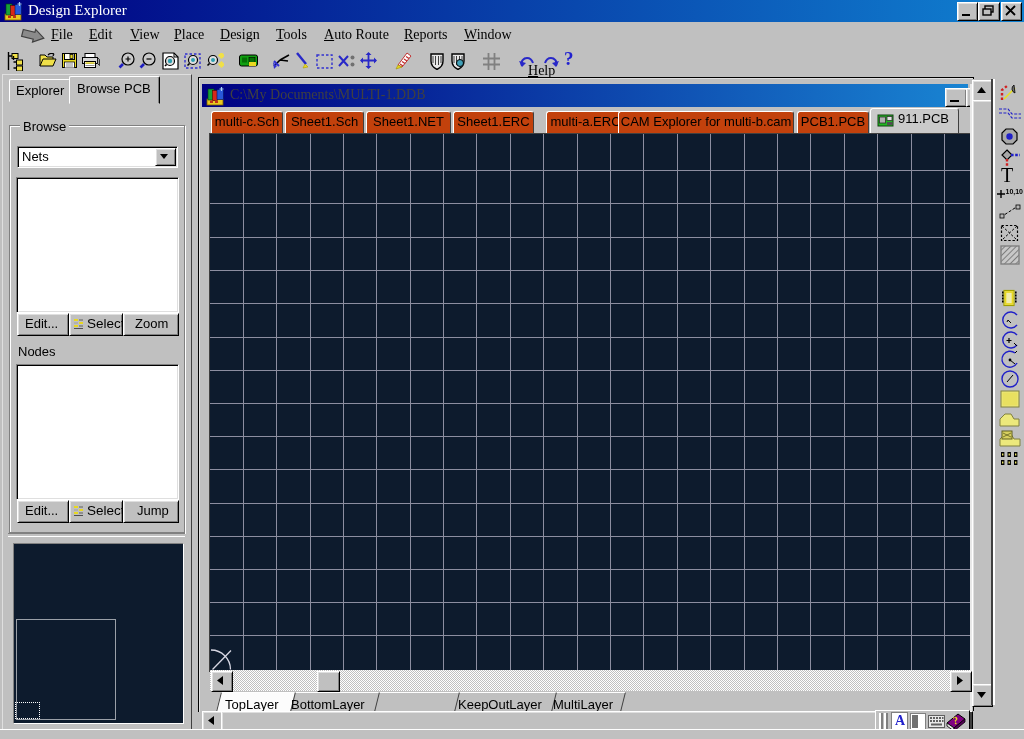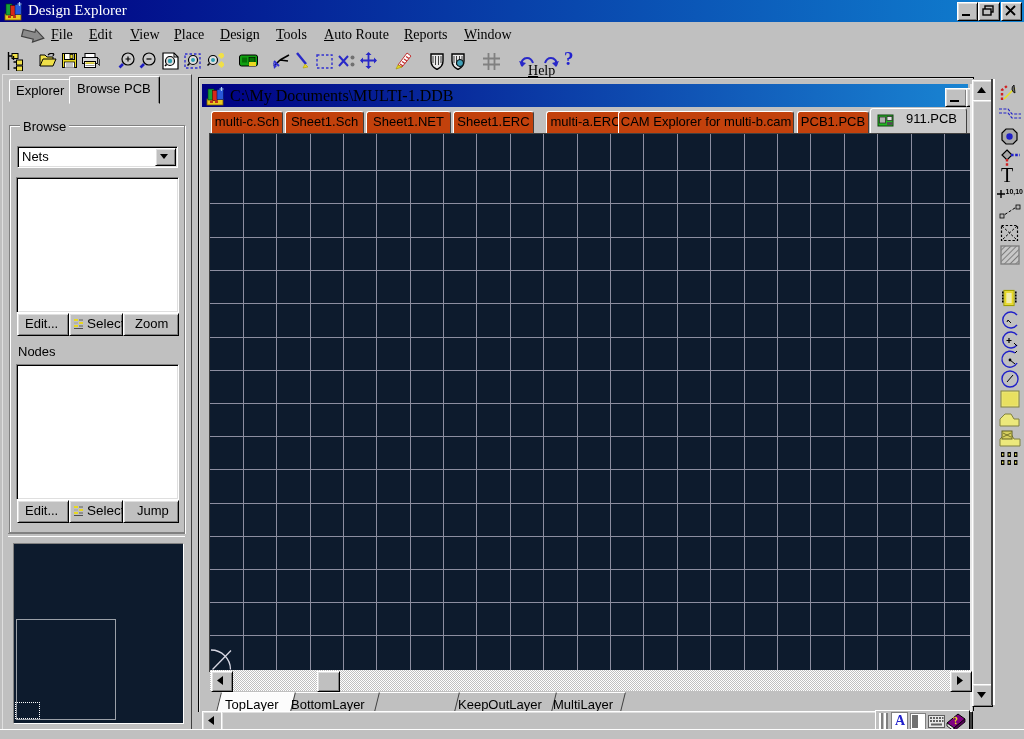--- a/index.html
+++ b/index.html
@@ -261,40 +261,40 @@
 <div class="abs" style="left:202px;top:84px;width:766px;height:23px;background:linear-gradient(90deg,#000082,#1984d2);"></div>
 <svg class="abs" style="left:206px;top:87px;" width="19" height="19" viewBox="0 0 19 19">
   <rect x="1" y="12" width="16" height="6" fill="#e8c820" stroke="#806000" stroke-width="0.8"></rect>
   <rect x="2" y="2" width="6" height="11" fill="#18a038" stroke="#004010" stroke-width="0.6"></rect>
   <rect x="6.5" y="3.5" width="5" height="10" fill="#d82818" stroke="#500000" stroke-width="0.6"></rect>
   <rect x="11" y="2.5" width="6.5" height="10" fill="#2858d8" stroke="#001060" stroke-width="0.6"></rect>
   <path d="M15.5 0 v4 M13.5 2 h4" stroke="#a8d0f8" stroke-width="1.2"></path>
   <rect x="4" y="13.5" width="3" height="2.5" fill="#c03018"></rect>
   <rect x="9" y="13.5" width="3" height="2.5" fill="#c03018"></rect>
 </svg>
-<div class="abs serif" style="left:230px;top:87px;color:#000000;font-size:16px;">C:\My Documents\MULTI-1.DDB</div>
+<div class="abs serif" style="left:230px;top:87px;color:#404040;font-size:14px;">C:\My Documents\MULTI-1.DDB</div>
 <div class="abs raised" style="left:945px;top:88px;width:20px;height:17px;"></div>
 <div class="abs" style="left:950px;top:100px;width:9px;height:2px;background:#000;"></div>
 <div class="abs raised" style="left:966px;top:88px;width:6px;height:17px;border-right:none;"></div>
 
 <div class="abs" id="doctabs" style="left:202px;top:108px;width:766px;height:26px;font-size:13px;">
   <style>
     .dtab{position:absolute;top:3px;height:22px;background:#c2410c;
       border:1px solid;border-color:#ffffff #404040 #c8c8c8 #ffffff;border-radius:3px 3px 0 0;
       text-align:center;line-height:20px;color:#000;}
     .dtab.act{top:0;height:25px;background:#cacaca;}
   </style>
   <div class="dtab" style="left:9px;width:70px;">multi-c.Sch</div>
   <div class="dtab" style="left:83px;width:77px;">Sheet1.Sch</div>
   <div class="dtab" style="left:164px;width:83px;">Sheet1.NET</div>
   <div class="dtab" style="left:251px;width:79px;">Sheet1.ERC</div>
   <div class="dtab" style="left:334px;width:77px;margin-left:10px;">multi-a.ERC</div>
   <div class="dtab" style="left:416px;width:174px;">CAM Explorer for multi-b.cam</div>
   <div class="dtab" style="left:595px;width:70px;">PCB1.PCB</div>
-  <div class="dtab act" style="left:668px;width:87px;padding-left:8px;">
+  <div class="dtab act" style="left:668px;width:87px;">
     <svg style="position:absolute;left:6px;top:5px;" width="17" height="13" viewBox="0 0 17 13">
       <rect x="1" y="1" width="15" height="11" fill="#22b822" stroke="#104010" stroke-width="1"></rect>
       <rect x="2.5" y="3" width="6" height="6" fill="#b0b0b0" stroke="#303030" stroke-width=".8"></rect>
       <rect x="10" y="2.5" width="5" height="4" fill="#e0e0e0" stroke="#303030" stroke-width=".8"></rect>
       <rect x="10" y="8" width="5.5" height="3" fill="#505050"></rect>
     </svg>
     <span style="margin-left:18px;">911.PCB</span>
   </div>
 </div>
 

